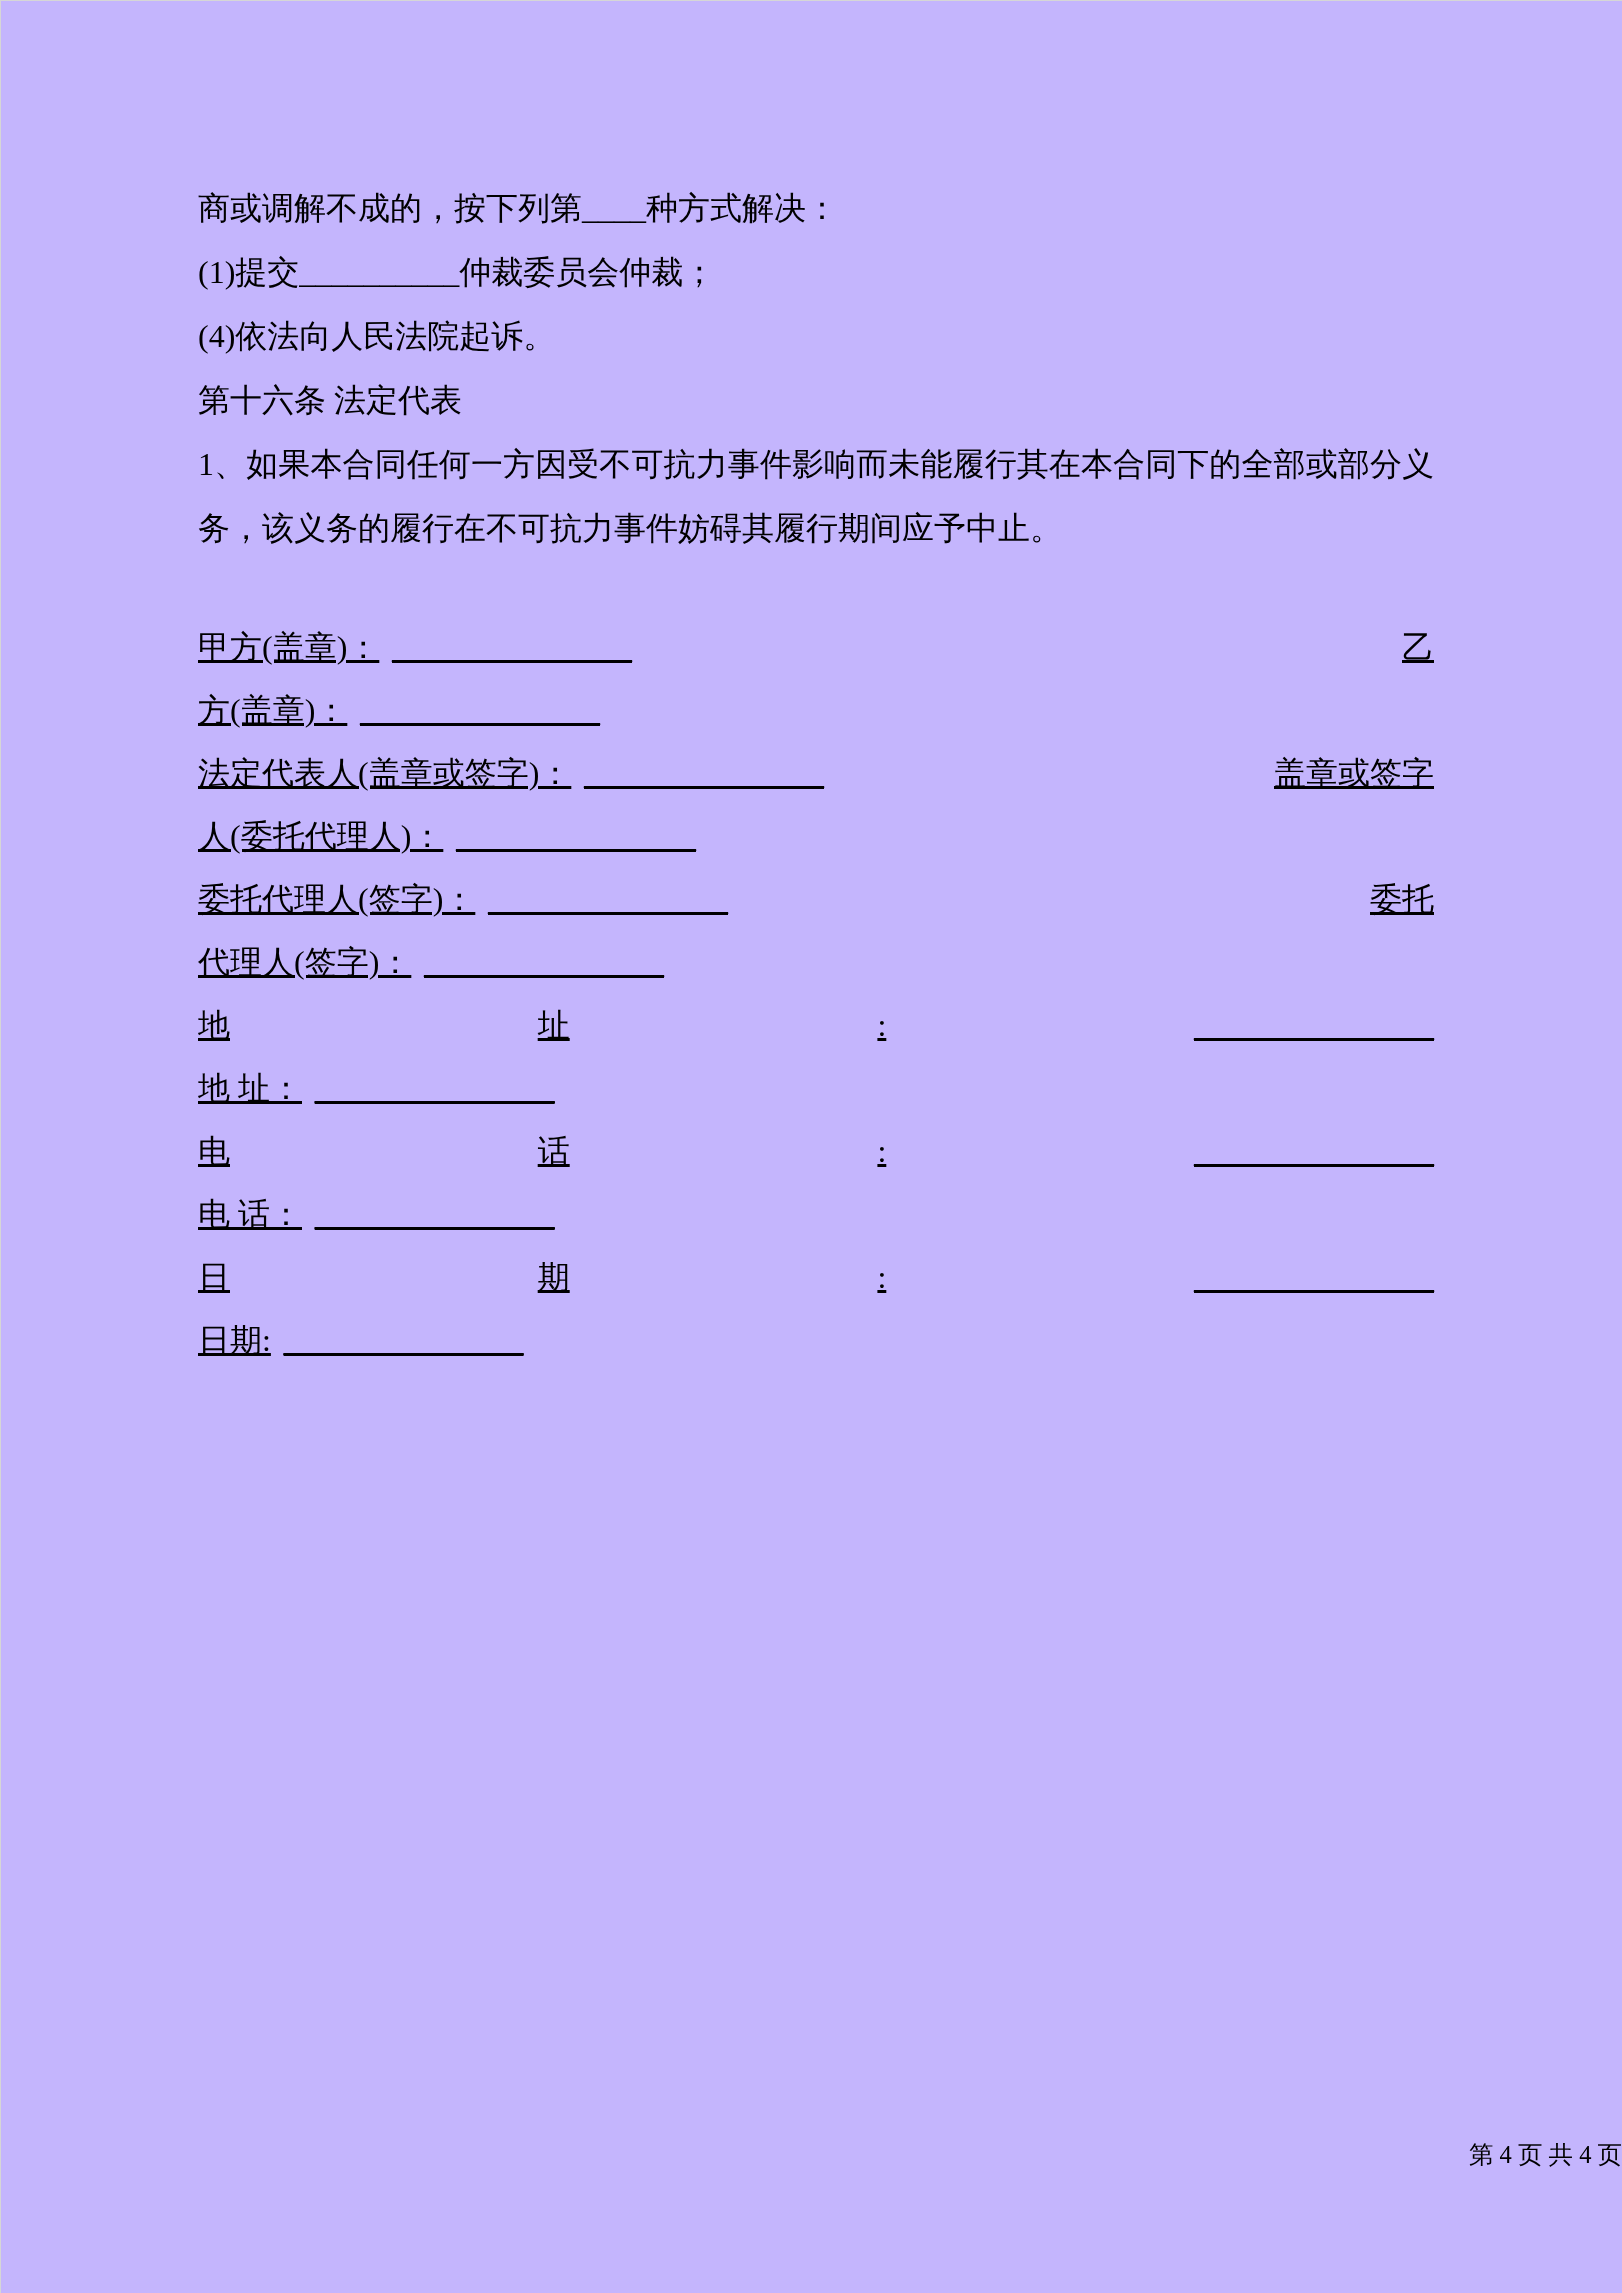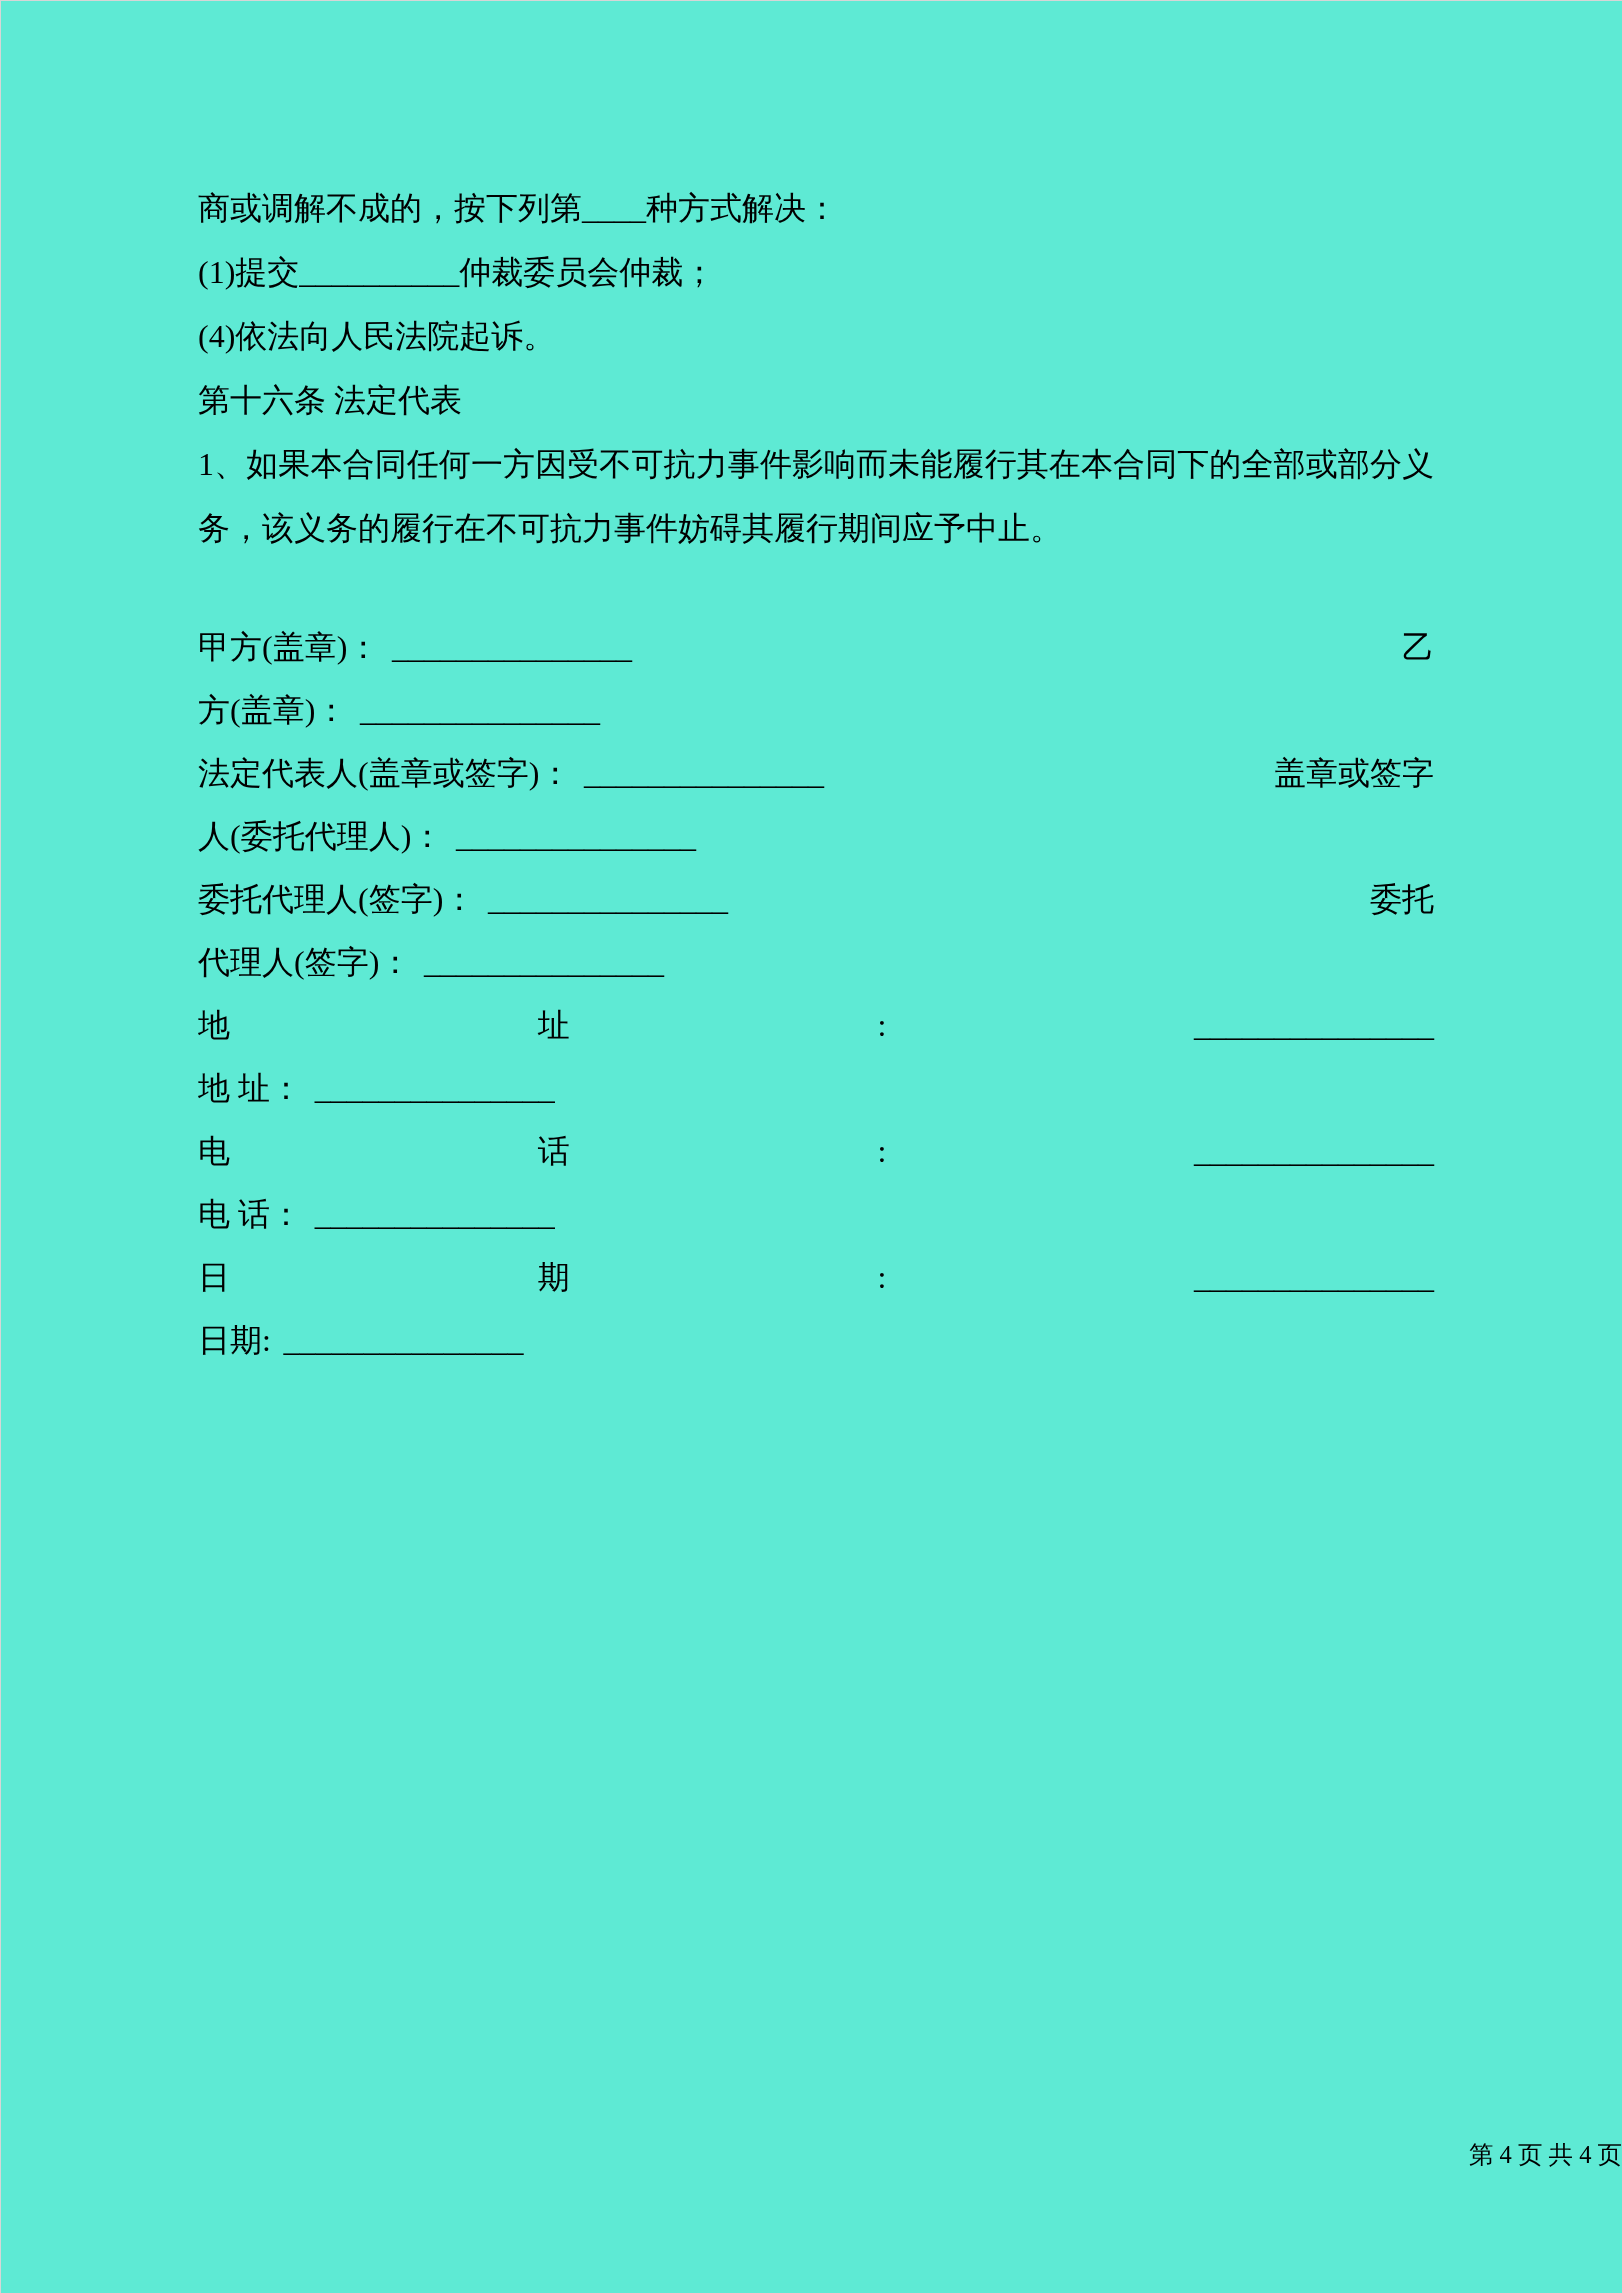--- a/index.html
+++ b/index.html
@@ -4,21 +4,21 @@
   <style>
     html, body {
       margin: 0;
       padding: 0;
       background: #ffffff;
     }
     .page {
       position: relative;
       width: 1623px;
       height: 2294px;
-      background: #5eead4;
+      background: #c4b5fd;
       border: 0.9px solid #d6d6d6;
       box-sizing: border-box;
       font-family: "Liberation Serif", "DejaVu Serif", serif;
       color: #000000;
       overflow: hidden;
     }
     .content {
       position: absolute;
       left: 197px;
       top: 175px;
@@ -32,20 +32,21 @@
       text-justify: inter-ideograph;
     }
     .sig {
       margin-top: 56px;
     }
     .sig-row {
       display: flex;
       line-height: 63px;
       white-space: pre;
       align-items: center;
+      text-decoration: underline;
     }
     .sig-row.between {
       justify-content: space-between;
     }
     .left-group {
       white-space: pre;
     }
     .blank {
       white-space: pre;
     }

